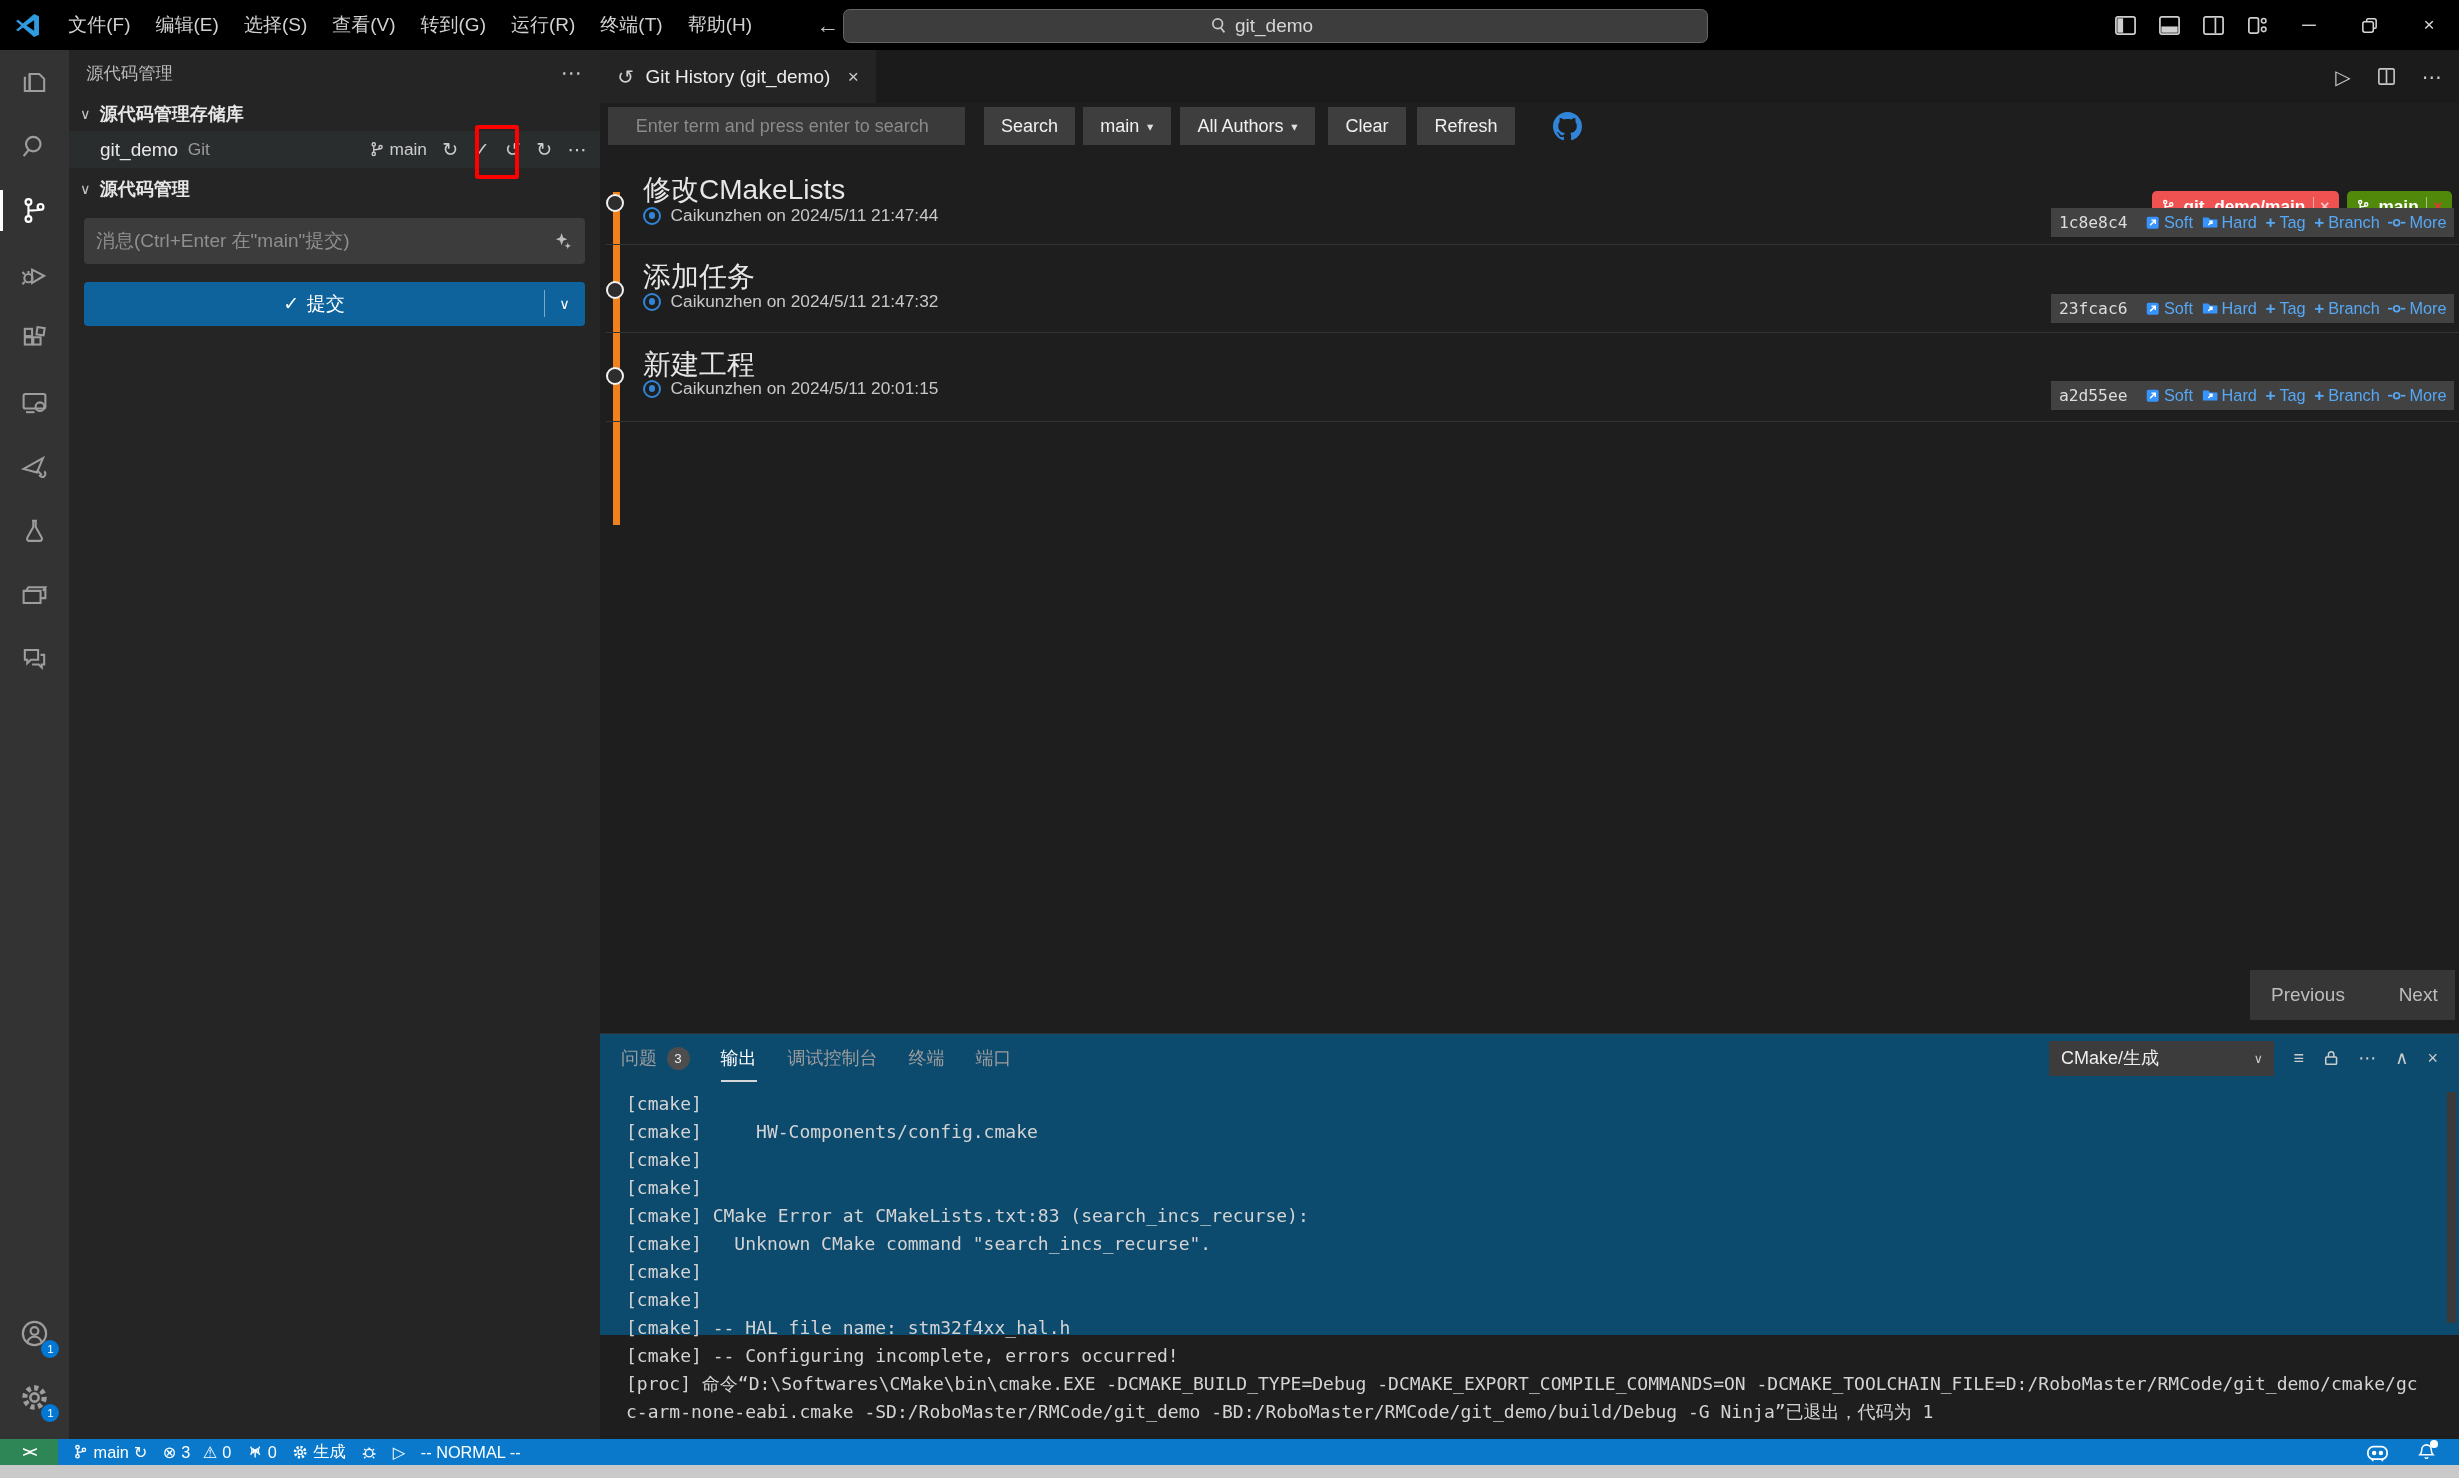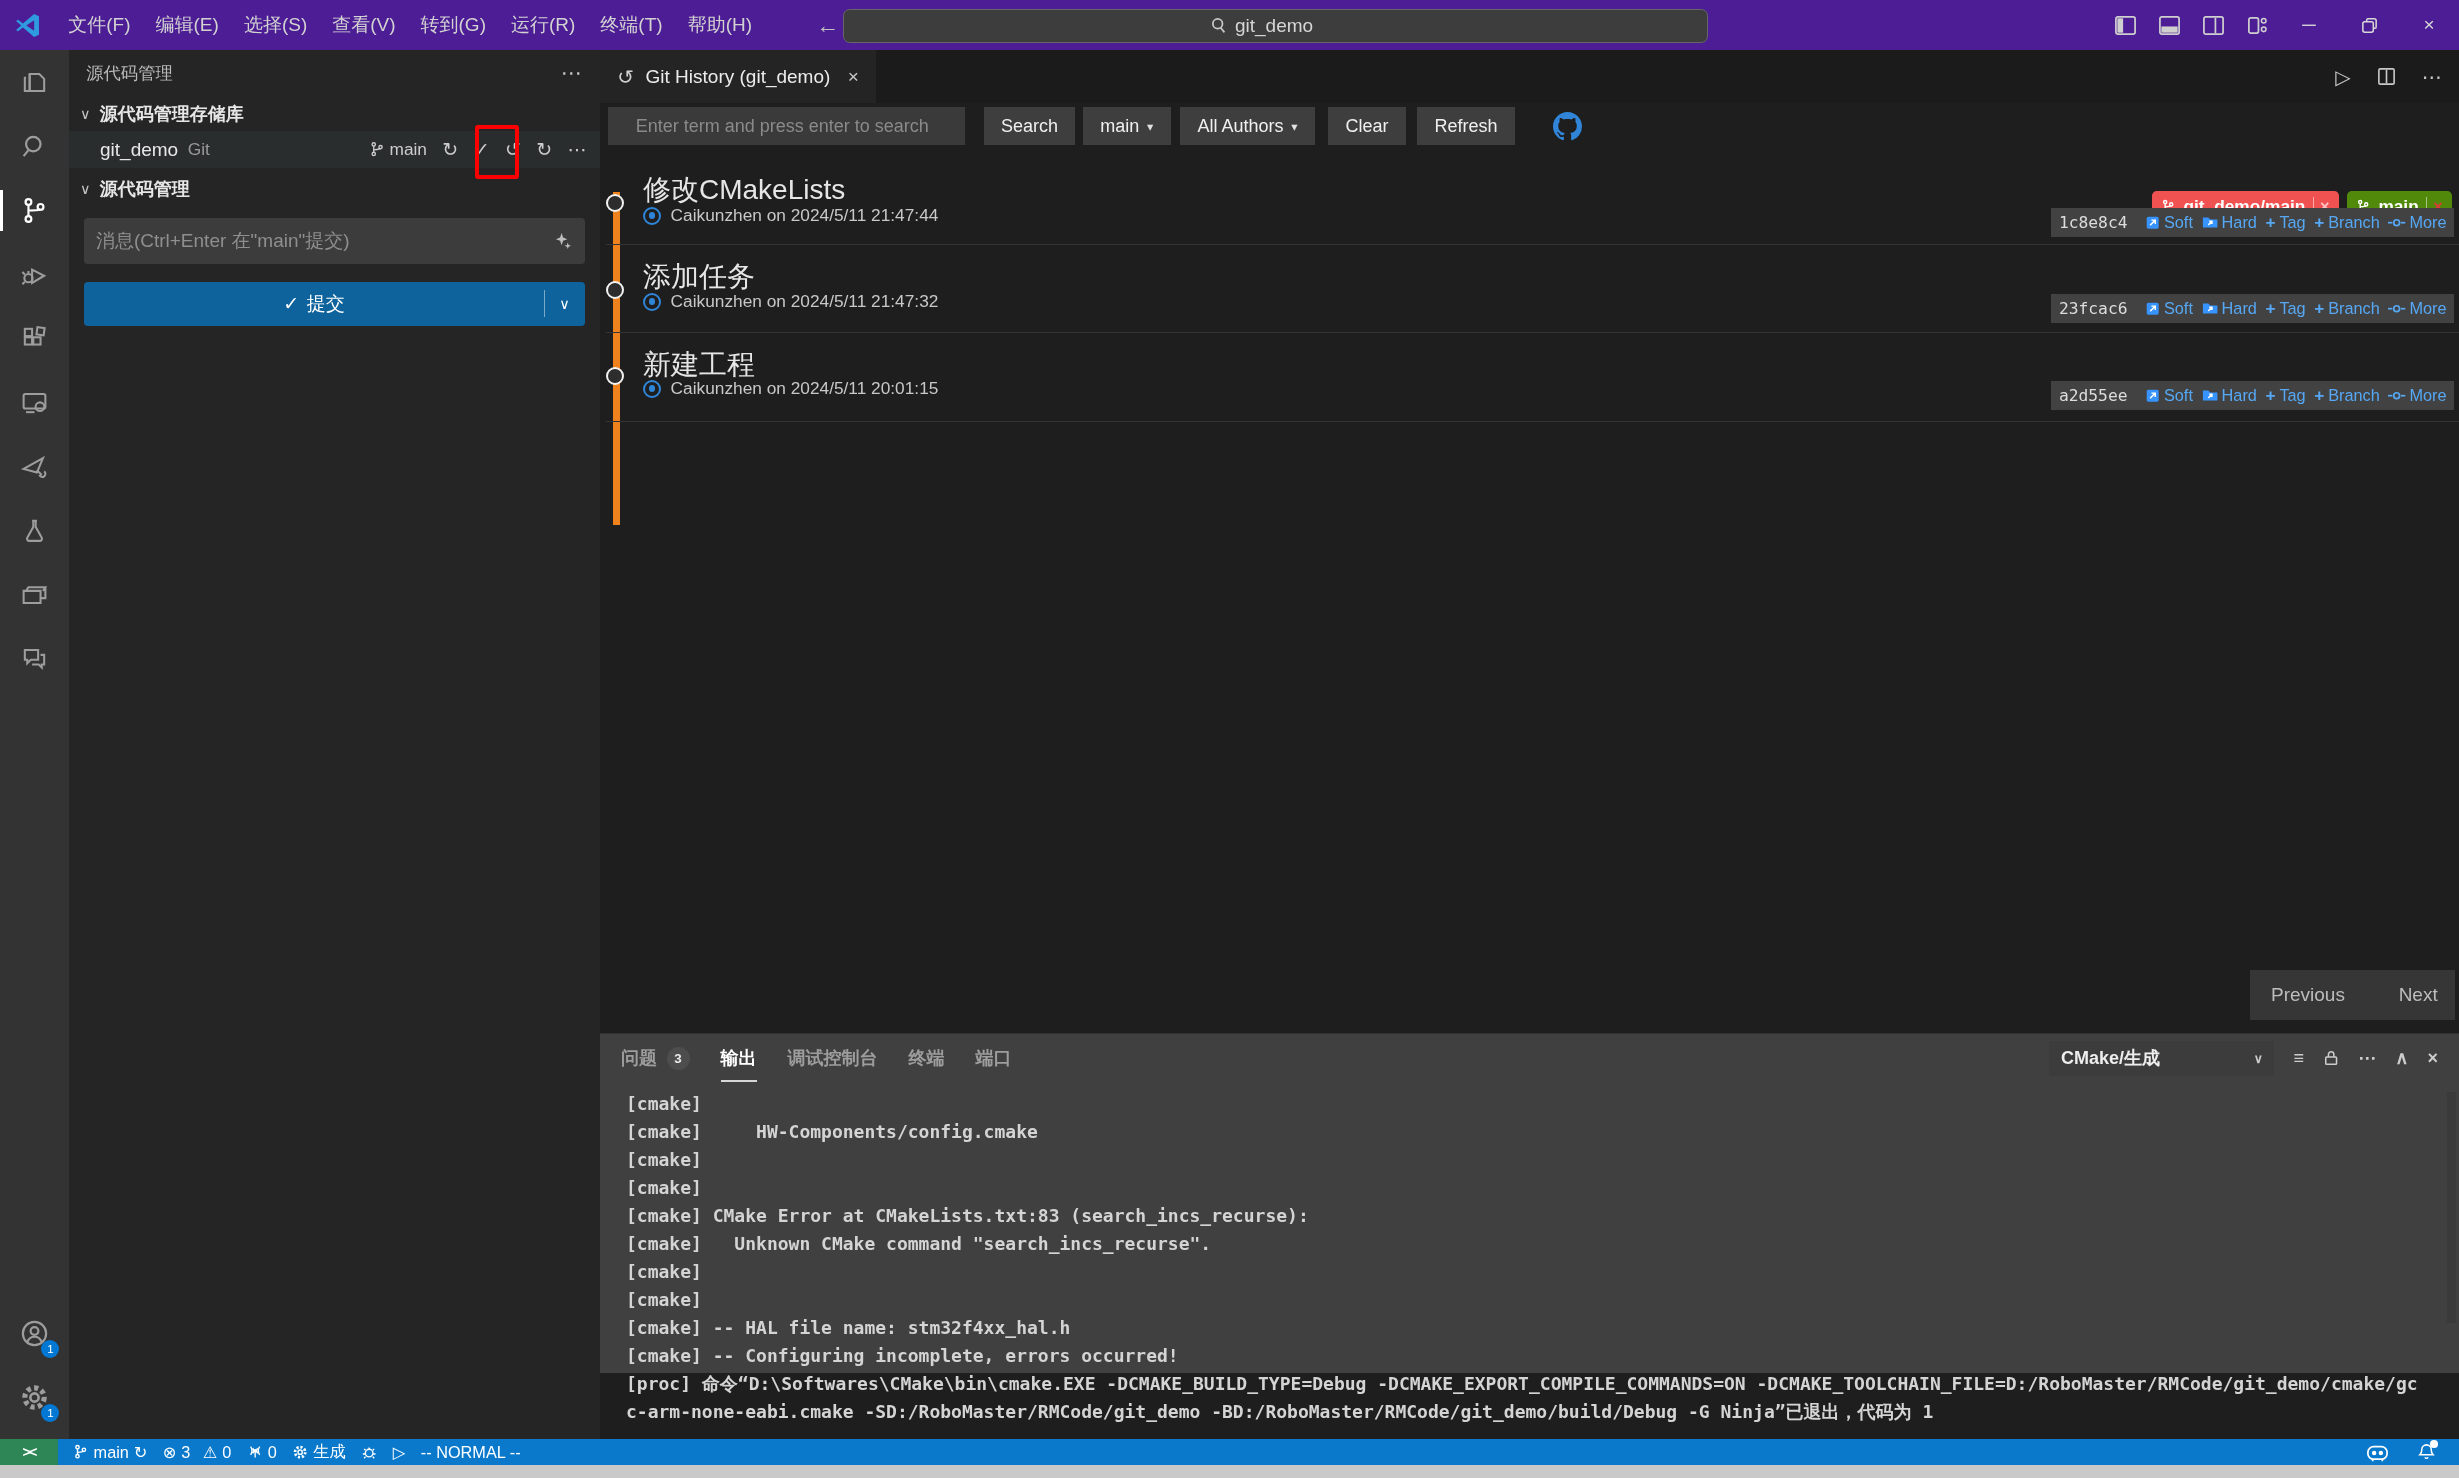--- a/index.html
+++ b/index.html
@@ -2,21 +2,21 @@
 <html><head>
 <meta charset="utf-8">
 <style>
   * { margin:0; padding:0; box-sizing:border-box; }
   html,body { width:2459px; height:1479px; overflow:hidden; background:#1e1e1e;
     font-family:"Liberation Sans", sans-serif; color:#ccc; }
   svg { display:block; }
 
   
   #titlebar { position:absolute; left:0; top:0; width:2459px; height:50px;
-    background:#4c1d95; display:flex; align-items:center; }
+    background:#000000; display:flex; align-items:center; }
   .tb-logo { width:29px; height:29px; margin:0 13.4px 0 13.4px; }
   .menu-item { font-size:19px; color:#d2d2d2; padding:0 12.5px; height:50px;
     display:flex; align-items:center; cursor:default; }
   .nav-arrow { font-size:23px; color:#c0c0c0; padding:0 13.4px; }
   .nav-arrow.dim { color:#8a8a8a; }
   #cmd-center { position:absolute; left:843px; top:8.6px; width:865px; height:34px;
     background:#3d3d3d; border:1px solid #666; border-radius:6.7px;
     display:flex; align-items:center; justify-content:center; gap:7.7px; }
   #cmd-center input { background:transparent; border:none; outline:none; color:#d6d6d6;
     font-size:19px; font-family:"Liberation Sans",sans-serif; width:106px; }
@@ -106,21 +106,21 @@
   .pill { height:30px; border-radius:4.8px; display:flex; align-items:center; gap:7.7px; padding:0 9.6px;
     color:#ffffff; font-size:17.3px; font-weight:bold; }
   .pill .px { font-size:16.3px; font-weight:bold; padding-left:5.8px; border-left:1px solid rgba(255,255,255,.5); }
   .pill-red { background:#f05252; } .pill-red .px { color:#ffc2c2; }
   .pill-green { background:#518a0a; } .pill-green .px { color:#e03a3a; }
   #pagination { position:absolute; left:1650px; top:821px; width:205px; height:50px; background:#363636;
     display:flex; align-items:center; justify-content:space-between; padding:0 17.3px 0 21px; }
   .pg-btn { color:#bdbdbd; font-size:19px; }
 
   
-  #panel { position:absolute; left:0; top:983px; width:100%; height:340px; background:#404040; border-top:1px solid #303030;font-weight:bold; }
+  #panel { position:absolute; left:0; top:983px; width:100%; height:302px; background:#0c4a6e; border-top:1px solid #303030; }
   #panel-tabs { height:48px; display:flex; align-items:center; padding-left:21px; gap:31px; }
   .p-tab { font-size:18px; color:#9d9d9d; display:flex; align-items:center; gap:9.6px; height:48px; }
   .p-tab.active { color:#ffffff; box-shadow:inset 0 -1.9px 0 #d7d7d7;text-align:center; }
   .p-badge { min-width:23px; height:23px; border-radius:11.5px; background:#4d4d4d; color:#eaeaea;
     font-size:13.4px; display:flex; align-items:center; justify-content:center; }
   .p-right { margin-left:auto; display:flex; align-items:center; gap:19px; padding-right:21px; }
   #p-select { width:225px; height:35px; background:#3c3c3c; color:#eeeeee; font-size:18px;
     display:flex; align-items:center; padding:0 11.5px; }
   #p-select .sel-chev { margin-left:auto; font-size:12.5px; color:#cccccc; }
   .p-ic { color:#cccccc; font-size:18px; }

